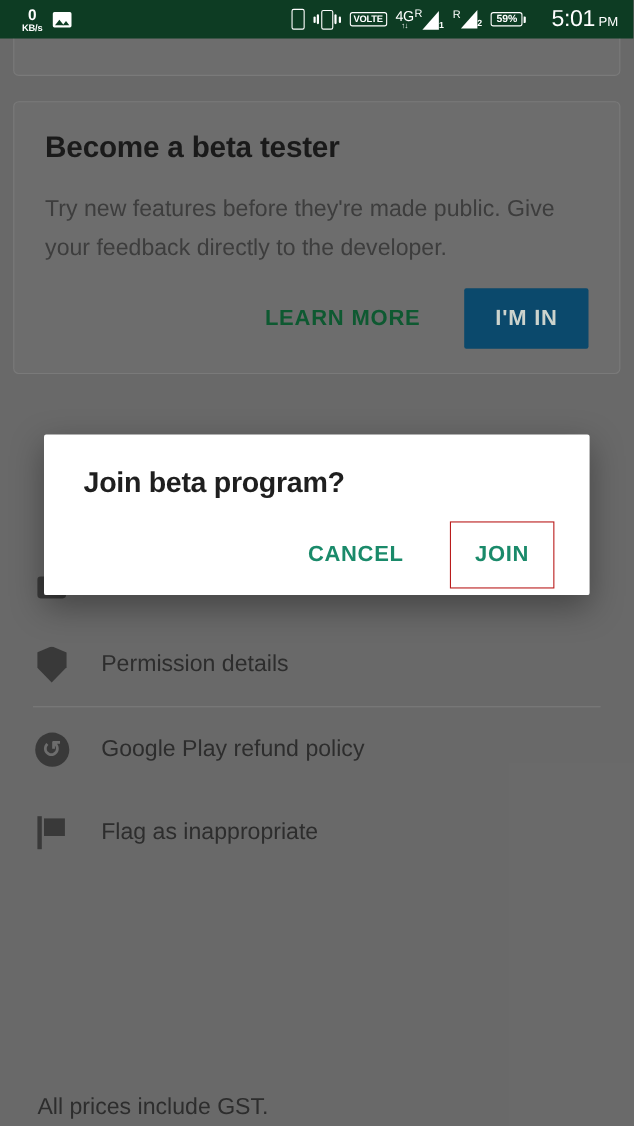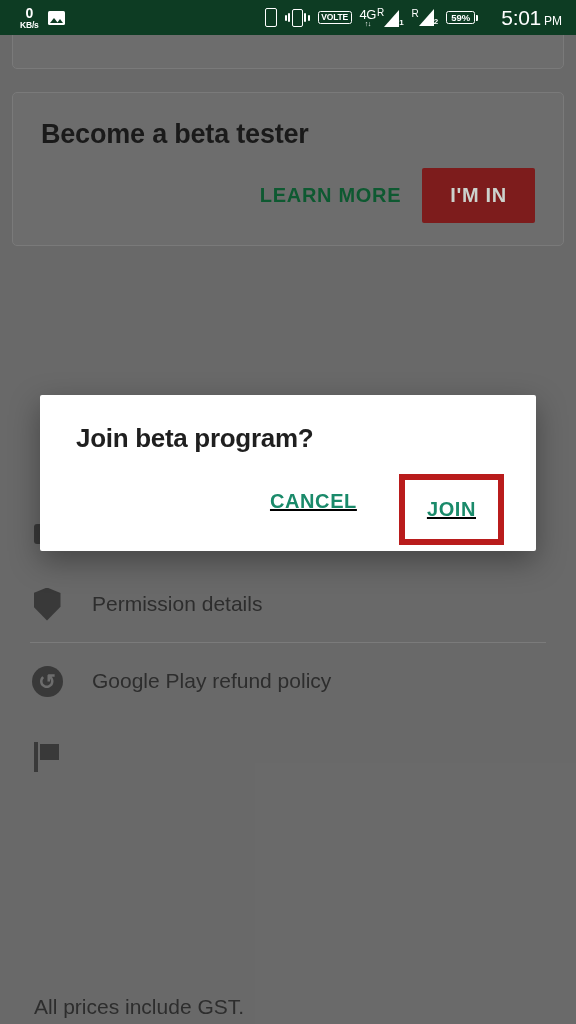--- a/index.html
+++ b/index.html
@@ -74,28 +74,28 @@
   .pricerow{
     display:flex; align-items:center; padding:4px 18px 0 18px;
     font-size:21px; color:#4f4f4f; white-space:nowrap; gap:42px;
   }
   .pricerow span{ font-weight:400; }
 
   .beta-card{ position:absolute; top:57px; left:12px; right:12px; padding:26px 28px 22px 28px;
     background:#6f6f6f; border:1px solid #7c7c7c; border-radius:5px; }
   .beta-title{ font-size:27px; font-weight:700; color:#1b1b1b; letter-spacing:-.2px; }
   .beta-body{ margin-top:22px; font-size:21px; line-height:1.72; color:#3e3e3e; }
-  .beta-actions{ display:flex; justify-content:flex-end; align-items:center; gap:5px; margin-top:18px; }
+  .beta-actions{ display:flex; justify-content:flex-end; align-items:center; gap:24px; margin-top:18px; }
   .btn-text{
     color:#0f5b32; font-size:20px; font-weight:700; letter-spacing:.7px;
     padding:12px 16px; background:none; border:none; cursor:pointer;
     font-family:"Liberation Sans", sans-serif;
   }
   .btn-filled{
-    background:#7f1d1d; color:#cfd6d0; font-size:20px; font-weight:700; letter-spacing:.7px;
+    background:#0c4a6e; color:#cfd6d0; font-size:20px; font-weight:700; letter-spacing:.7px;
     padding:16px 28px; border:none; border-radius:2px; cursor:pointer;
     font-family:"Liberation Sans", sans-serif;
   }
 
   
   .list{ position:absolute; top:455px; left:0; width:576px; }
   .litem{ display:flex; align-items:center; height:76px; padding-left:30px; gap:28px; }
   .litem .lbl{ font-size:21px; color:#2e2e2e; }
   .ico{ width:34px; height:34px; display:flex; align-items:center; justify-content:center; flex:none; }
   .ic-lock{ position:relative; width:26px; height:32px; }
@@ -126,27 +126,27 @@
 
   
   .dialog{
     position:absolute; left:40px; top:395px; width:496px;
     background:#ffffff; border-radius:2px; z-index:50;
     box-shadow:0 10px 30px rgba(0,0,0,.35);
     padding:28px 26px 6px 36px;
   }
   .dlg-title{ font-size:26px; font-weight:700; color:#1f1f1f; letter-spacing:-.3px; }
   .dlg-msg{ margin-top:16px; font-size:21px; line-height:1.45; color:#3c3c3c; }
-  .dlg-actions{ display:flex; justify-content:flex-end; align-items:flex-start; margin-top:20px; gap:6px;text-decoration:underline; }
+  .dlg-actions{ display:flex; justify-content:flex-end; align-items:center; margin-top:20px; gap:6px; }
   .dlg-btn{
     background:none; border:none; cursor:pointer;
     color:#1a8a6a; font-size:20px; font-weight:700; letter-spacing:.6px;
     padding:16px 18px; font-family:"Liberation Sans", sans-serif;
   }
-  .join-wrap{ border:6px solid #b91c1c; padding:0; margin-left:18px; margin-right:6px; }
+  .join-wrap{ border:1px solid #b91c1c; padding:0; margin-left:18px; margin-right:6px; }
   .join-wrap .dlg-btn{ padding:18px 22px; display:block; }
 </style>
 </head>
 <body>
 
 <div class="statusbar">
   <div class="sb-left">
     <div class="netspeed">
       <div class="num">0</div>
       <div class="unit">KB/s</div>
@@ -195,20 +195,21 @@
       <span>4.8 ★</span>
       <span>FREE</span>
       <span>4.6 ★</span>
       <span>FREE</span>
 
     </div>
   </div>
 
   <div class="beta-card">
     <div class="beta-title">Become a beta tester</div>
+    <div class="beta-body">Try new features before they're made public. Give your feedback directly to the developer.</div>
     <div class="beta-actions">
       <button class="btn-text">LEARN MORE</button>
       <button class="btn-filled">I'M IN</button>
     </div>
   </div>
 
   <div class="list">
     <div class="litem">
       <div class="ico">
         <div class="ic-lock">
@@ -236,20 +237,21 @@
       <div class="lbl">Google Play refund policy</div>
     </div>
 
     <div class="litem">
       <div class="ico">
         <div class="ic-flag">
             <div class="pole"></div>
             <div class="cloth"></div>
           </div>
       </div>
+      <div class="lbl">Flag as inappropriate</div>
     </div>
   </div>
 
   <div class="gst">All prices include GST.</div>
 </div>
 
 <div class="scrim"></div>
 
 <div class="dialog">
   <div class="dlg-title">Join beta program?</div>

